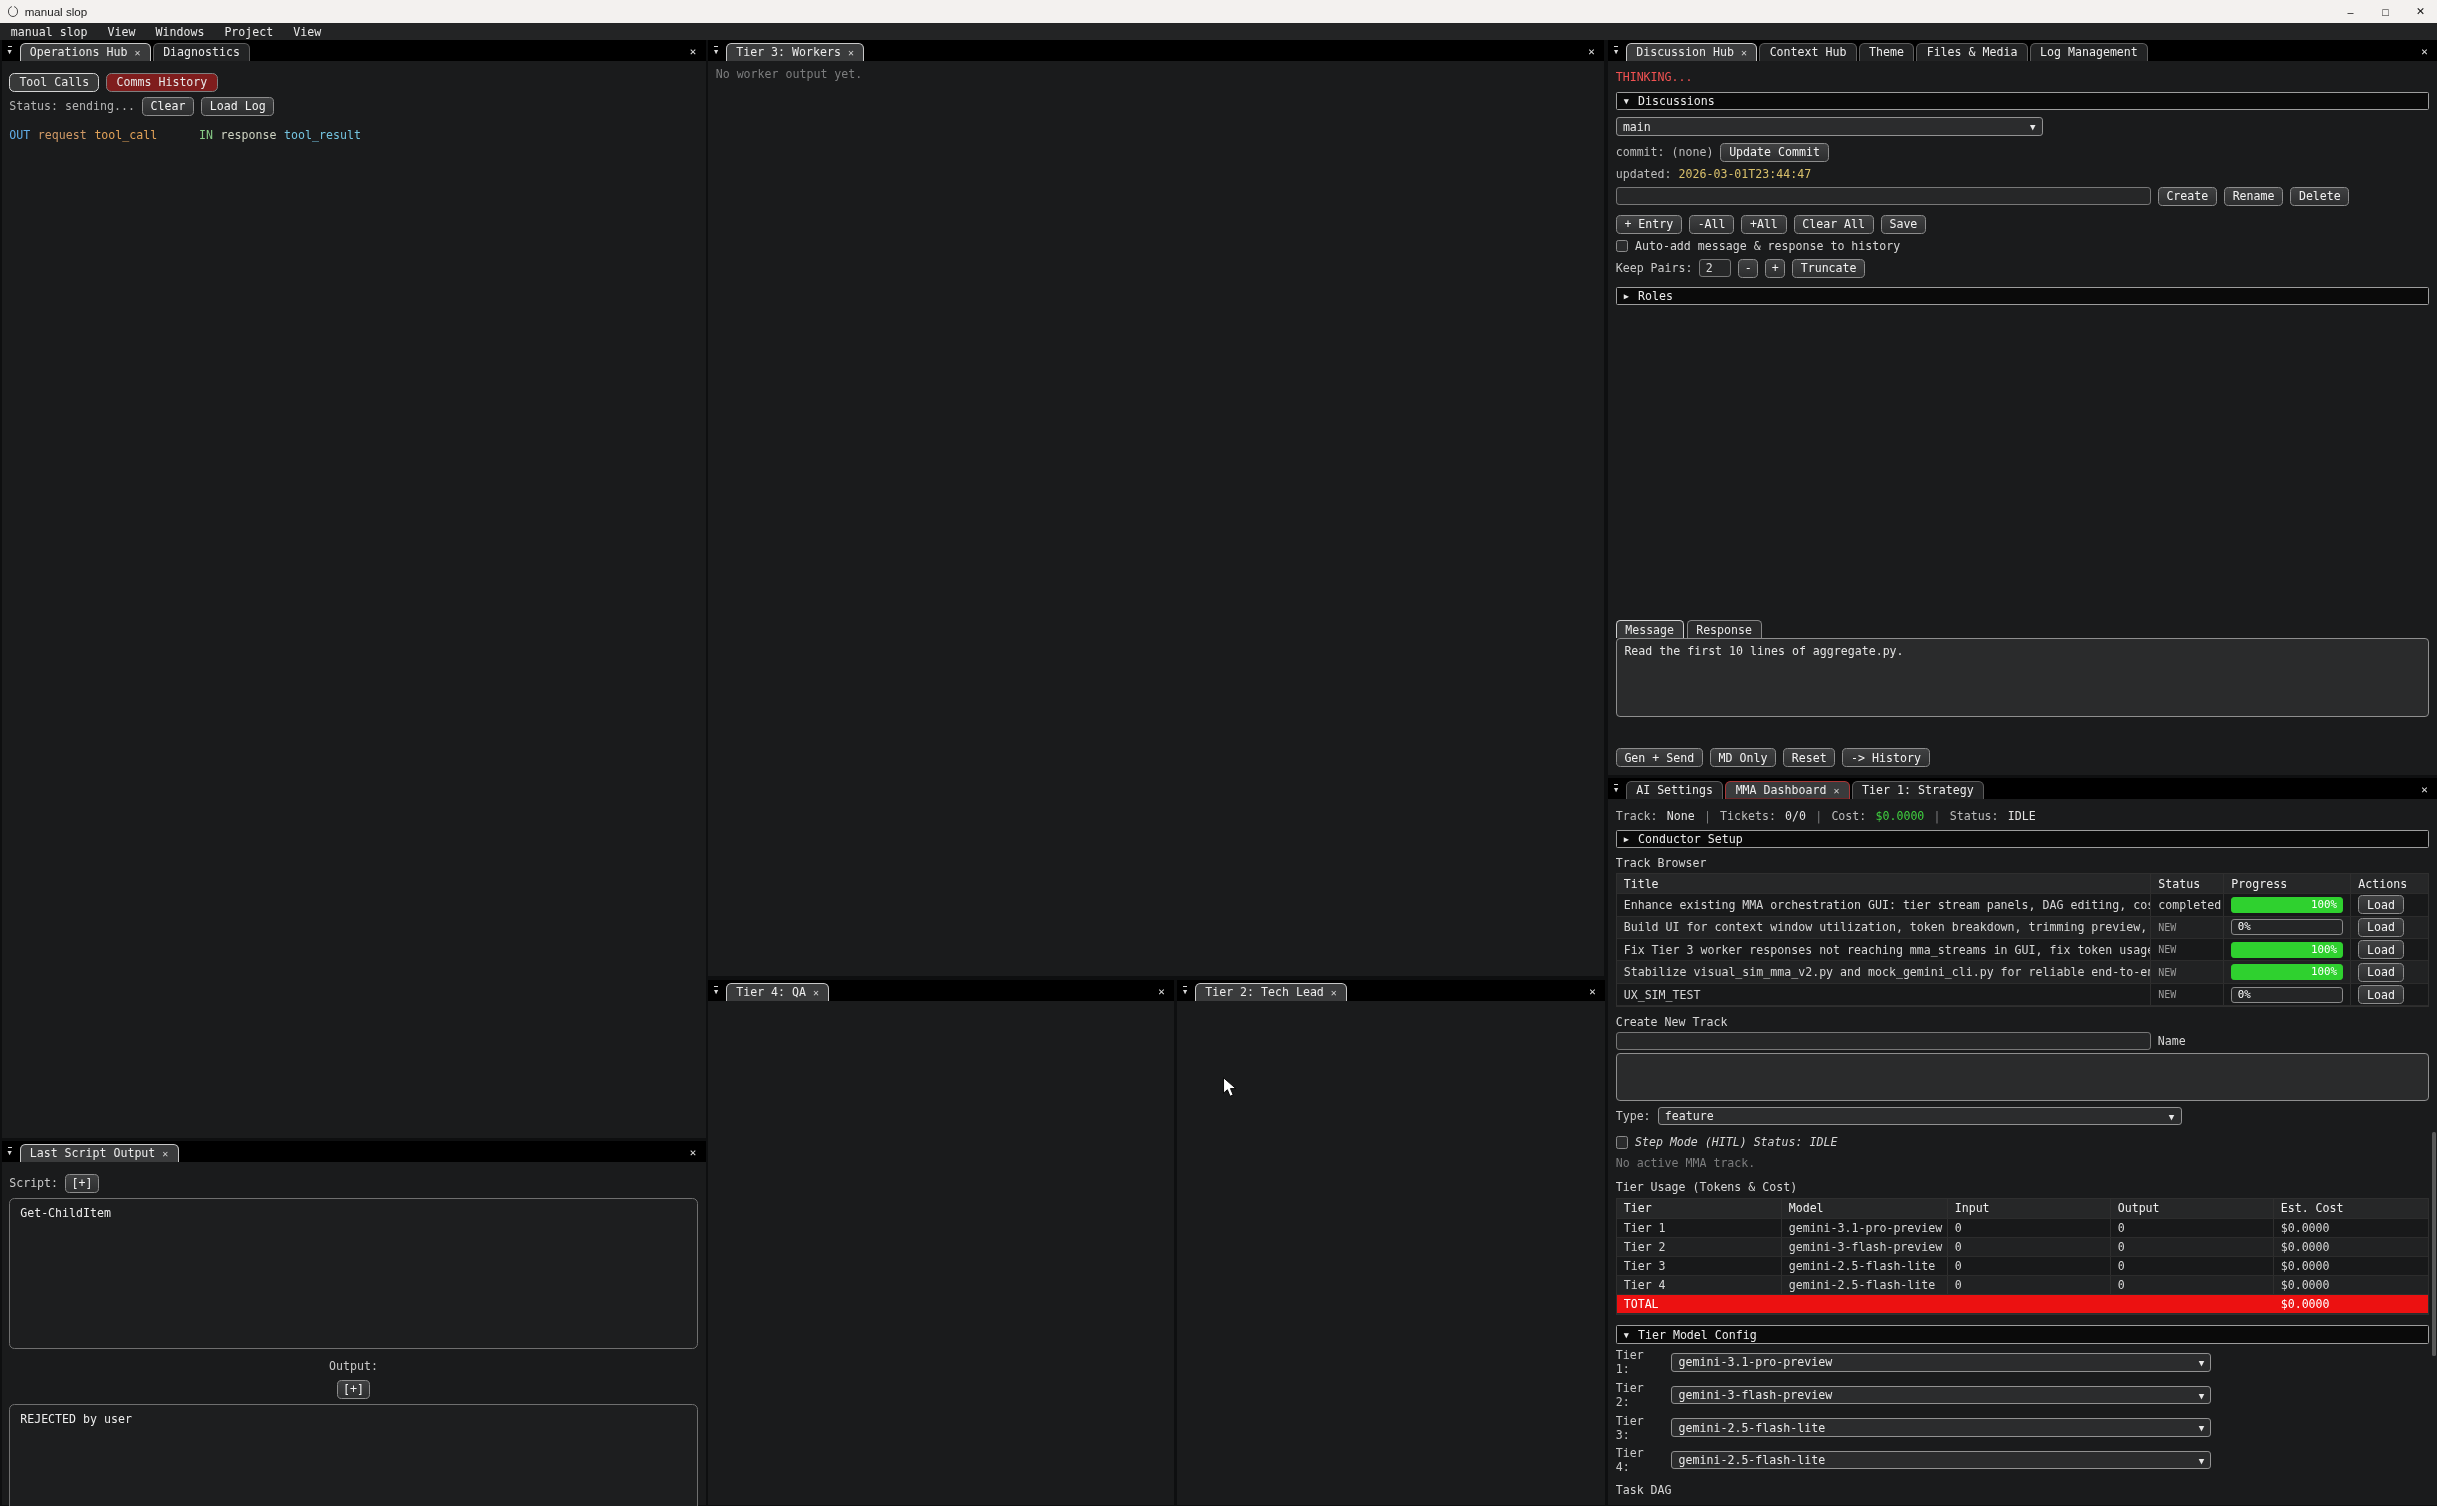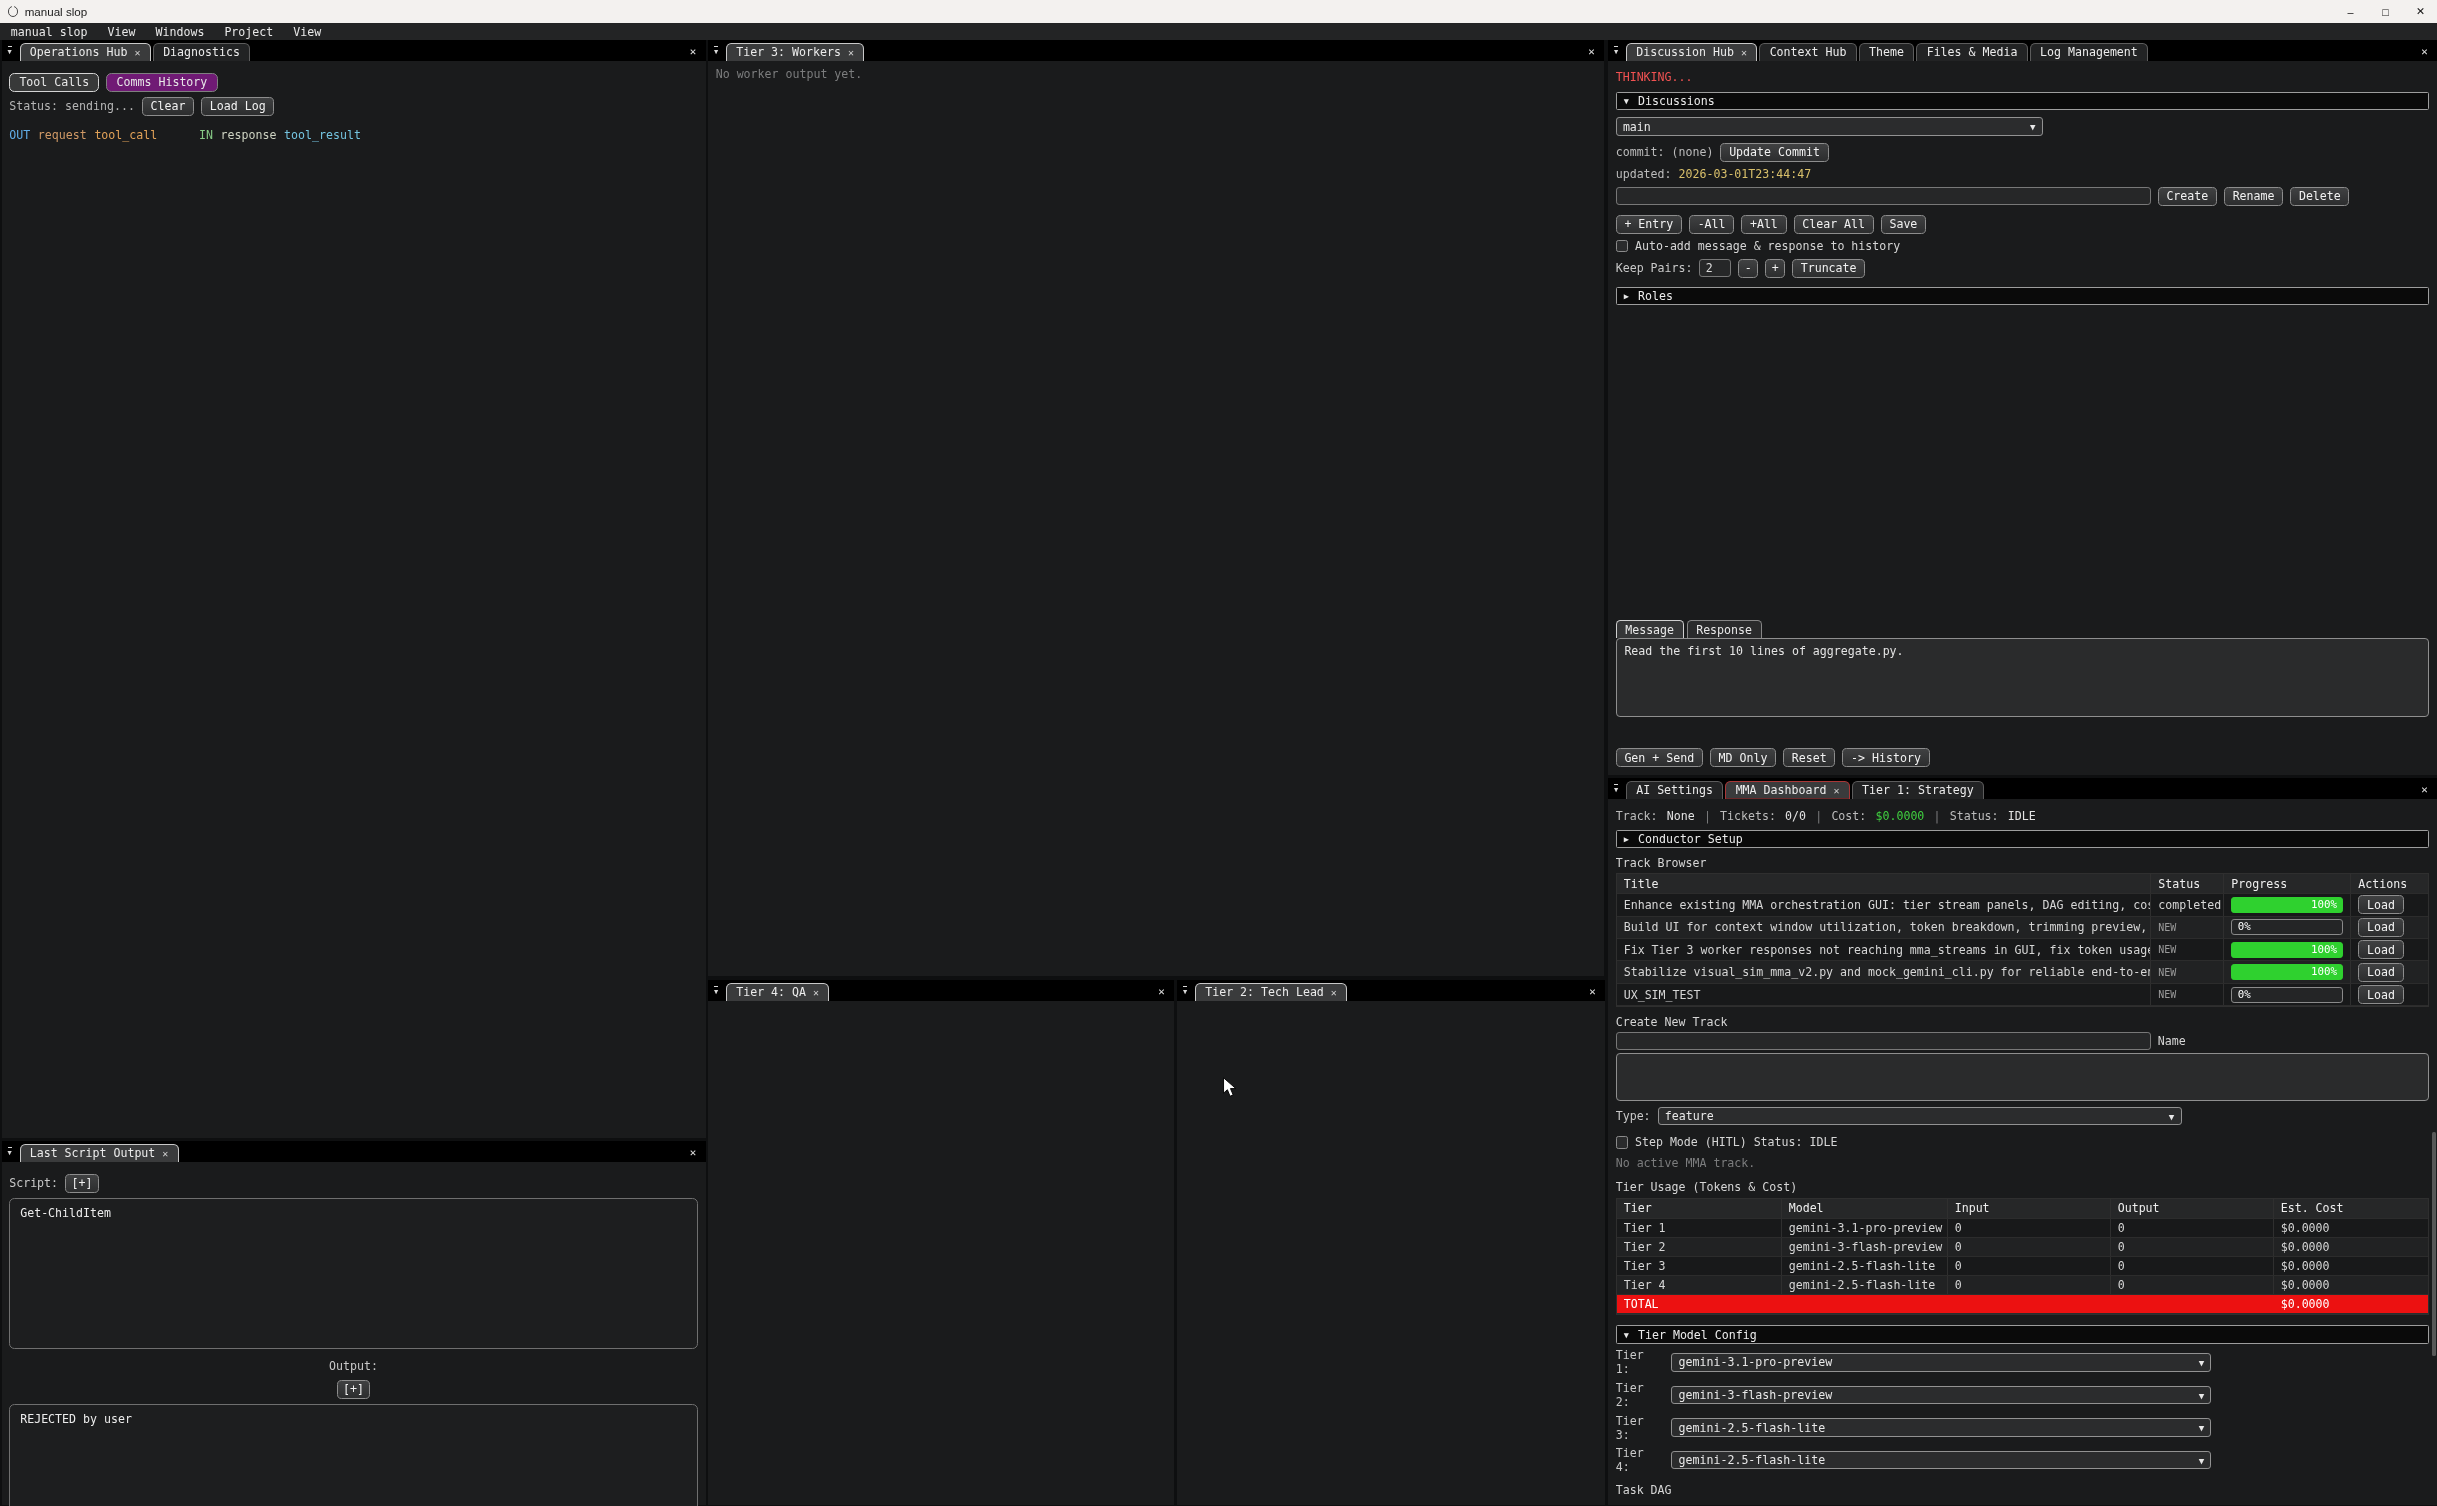--- a/index.html
+++ b/index.html
@@ -33,21 +33,21 @@
   .tab.active { background:#3a3b3c; border-color:#c9c9c9; }
   .tab.active.red { border-color:#a93636; box-shadow:0 -0.8px 0 #7d2424 inset; }
   .tab .x { font-size:10px; color:#cfcfcf; }
   .bar-x { position:absolute; right:9.2px; top:4.6px; color:#dedede; font-size:10.8px; }
   .pcontent { position:relative; padding:6.2px 7.7px; height:calc(100% - 21px); }
 
   .dim { color:#7c7d7e; }
   .row { display:flex; align-items:center; gap:7px; margin:5.4px 0; }
 
   
-  .pill { padding:1.5px 9.2px; border:0.8px solid #7f7f7f; border-radius:5.4px; background:#701a75; color:#e8e8e8; }
+  .pill { padding:1.5px 9.2px; border:0.8px solid #7f7f7f; border-radius:5.4px; background:#7f1d1d; color:#e8e8e8; }
   .pill.active { border-color:#d4d4d4; background:#383939; }
 
   .btn { background:linear-gradient(#404142,#2c2d2e); border:0.8px solid #8d8d8d; border-radius:4.6px;
          color:#f2f2f2; font-family:"DejaVu Sans Mono",monospace; font-size:11.6px; padding:1.5px 7.7px; white-space:nowrap; }
   .btn.sq { padding:1.5px 5.4px; }
 
   .tinput { background:#262728; border:0.8px solid #787878; border-radius:3.1px; height:17.7px; color:#dcdcdc;
             font-family:"DejaVu Sans Mono",monospace; font-size:11.6px; padding:0 5.4px; }
   .tarea  { background:#2a2b2c; border:0.8px solid #8f8f8f; border-radius:3.9px; color:#e4e4e4; padding:4.6px 7.7px;
             font-family:"DejaVu Sans Mono",monospace; font-size:11.6px; overflow:hidden; }
@@ -429,21 +429,21 @@
       <div class="tarea" style="height:48px; width:100%; margin:3.1px 0 6.2px;"></div>
 
       <div class="row">
         <span style="color:#c9c9c9;">Type:</span>
         <div class="dd" style="width:524px;">
           <span>feature</span>
           <span class="car">▼</span>
         </div>
       </div>
 
-      <div class="row" style="margin-top:10px;">
+      <div class="row" style="margin-top:10px;font-style:italic;">
         <span class="cb"></span>
         <span>Step Mode (HITL) Status: IDLE</span>
       </div>
       <div class="dim" style="margin:6.2px 0 1.5px;">No active MMA track.</div>
 
       <div style="margin:10.8px 0 1.5px;">Tier Usage (Tokens &amp; Cost)</div>
       <div class="utable">
         <div class="urow head">
           <div class="ucell">Tier</div>
           <div class="ucell">Model</div>

